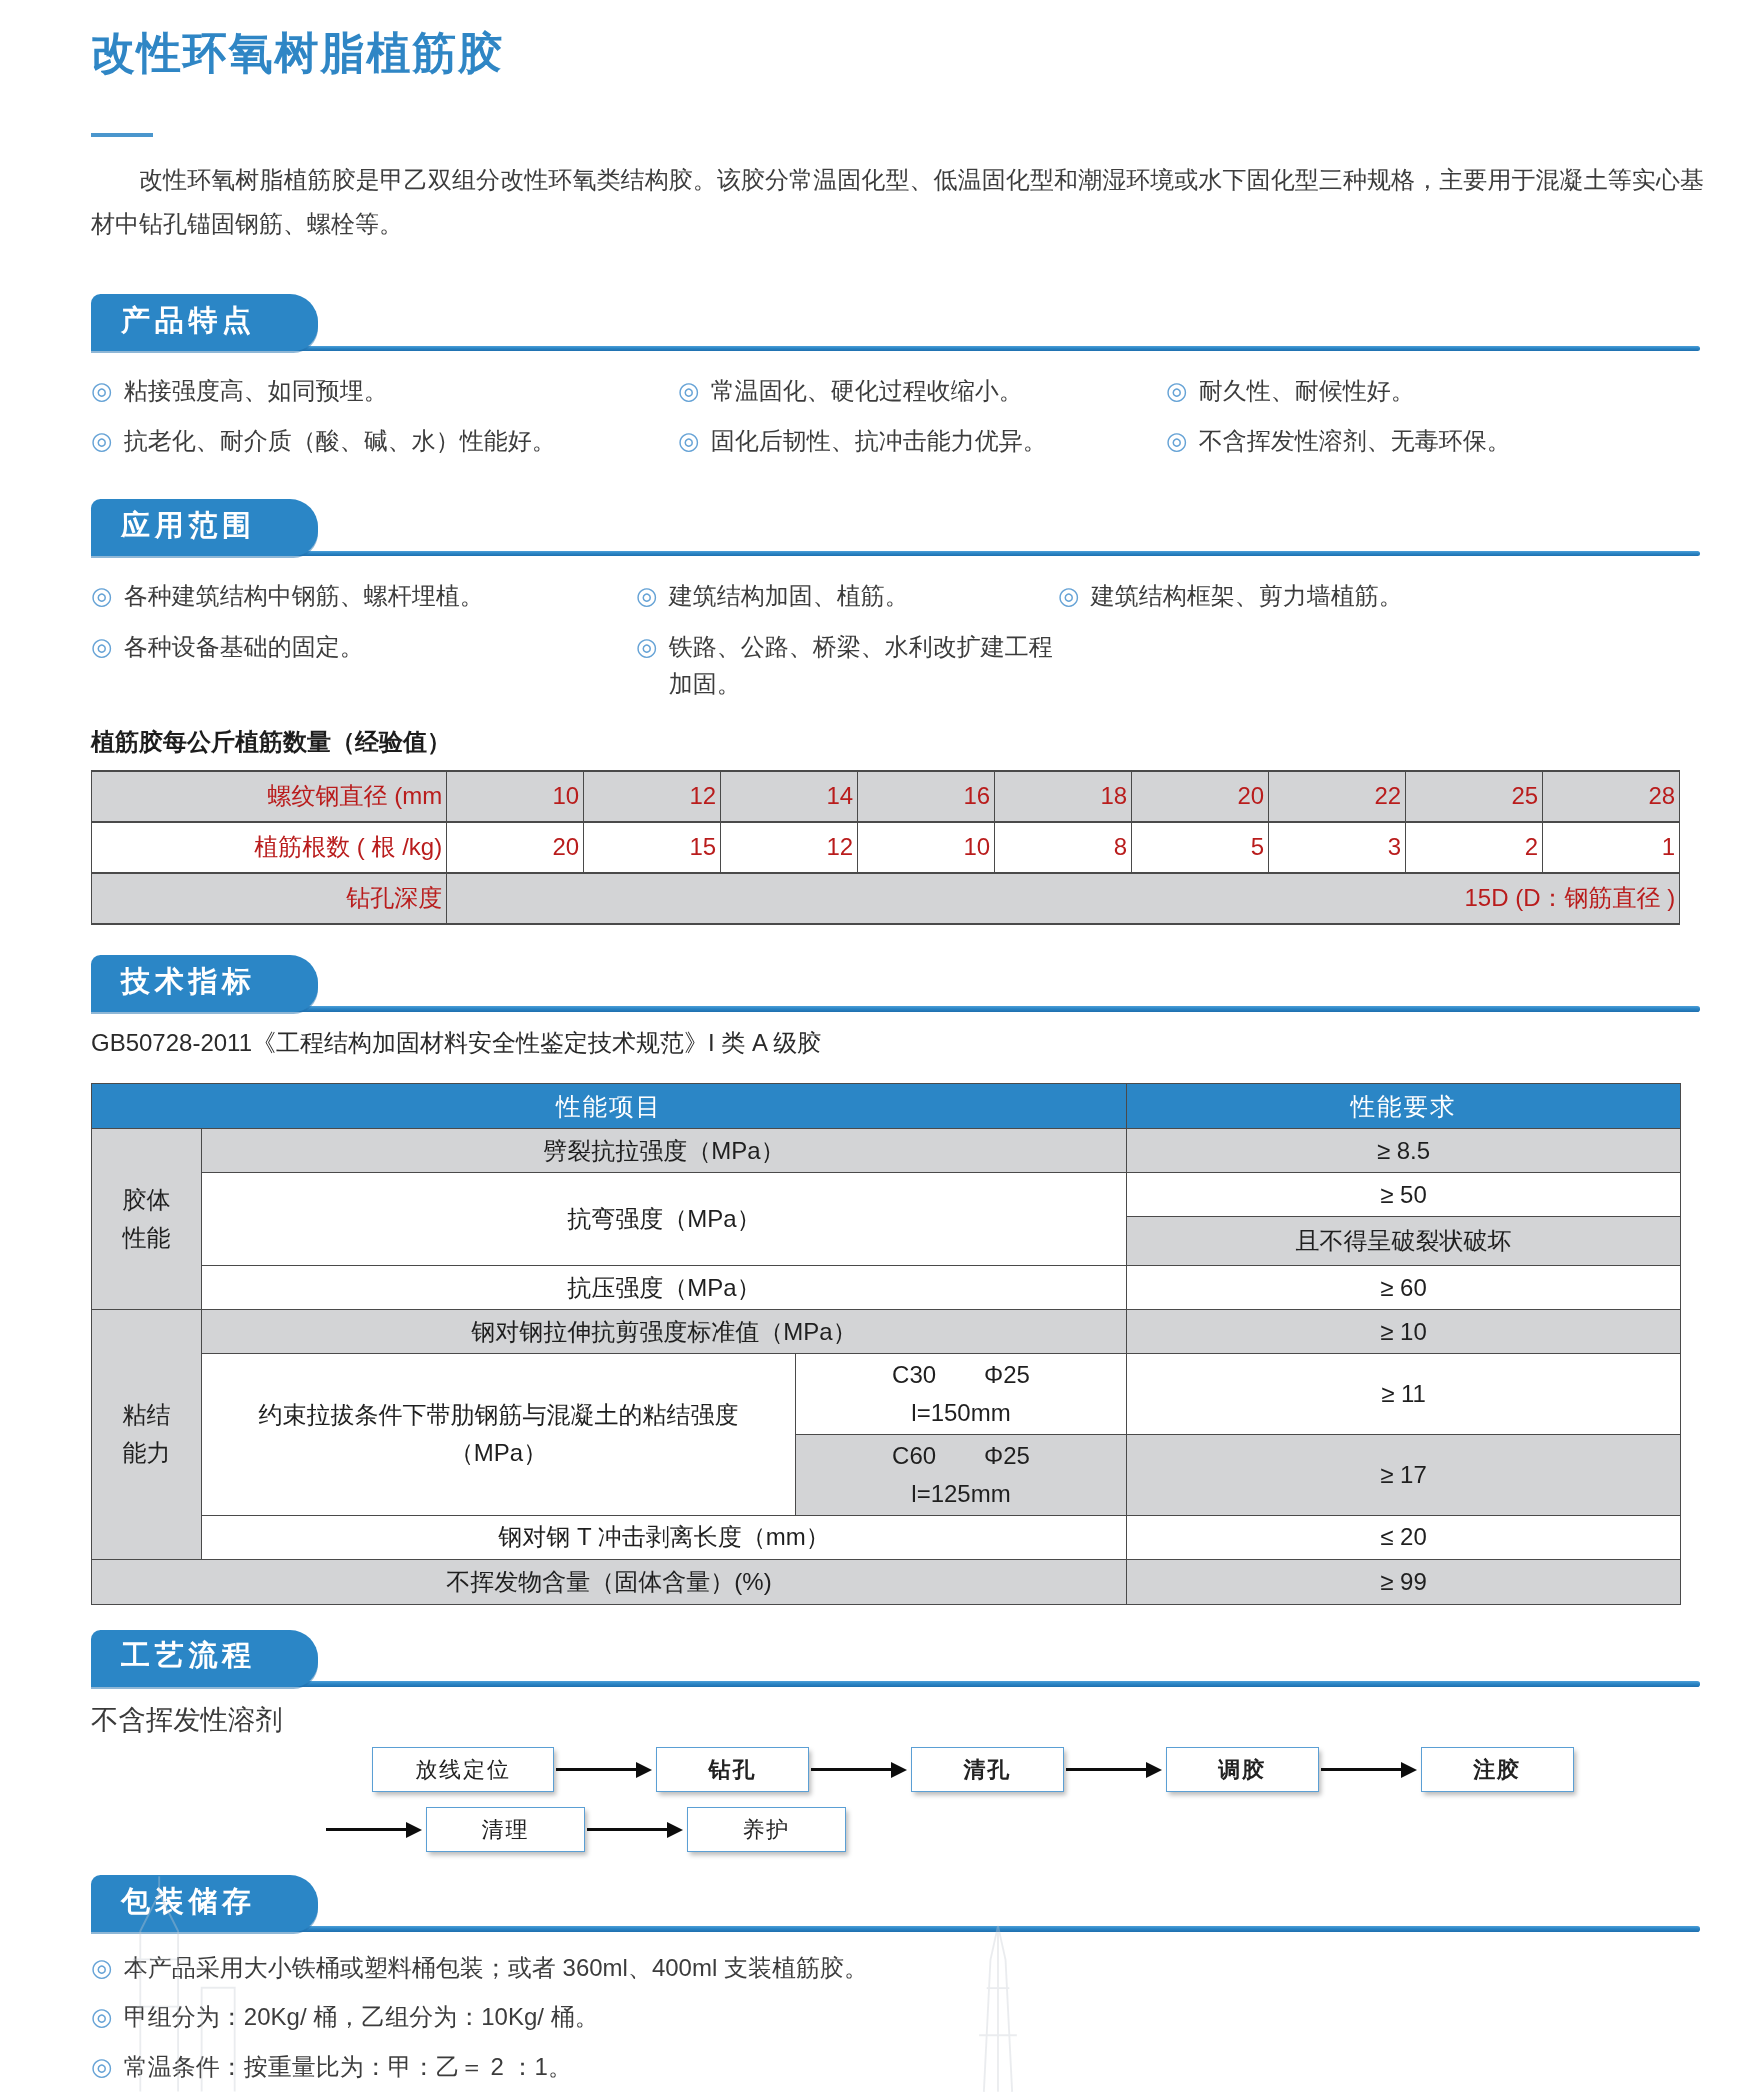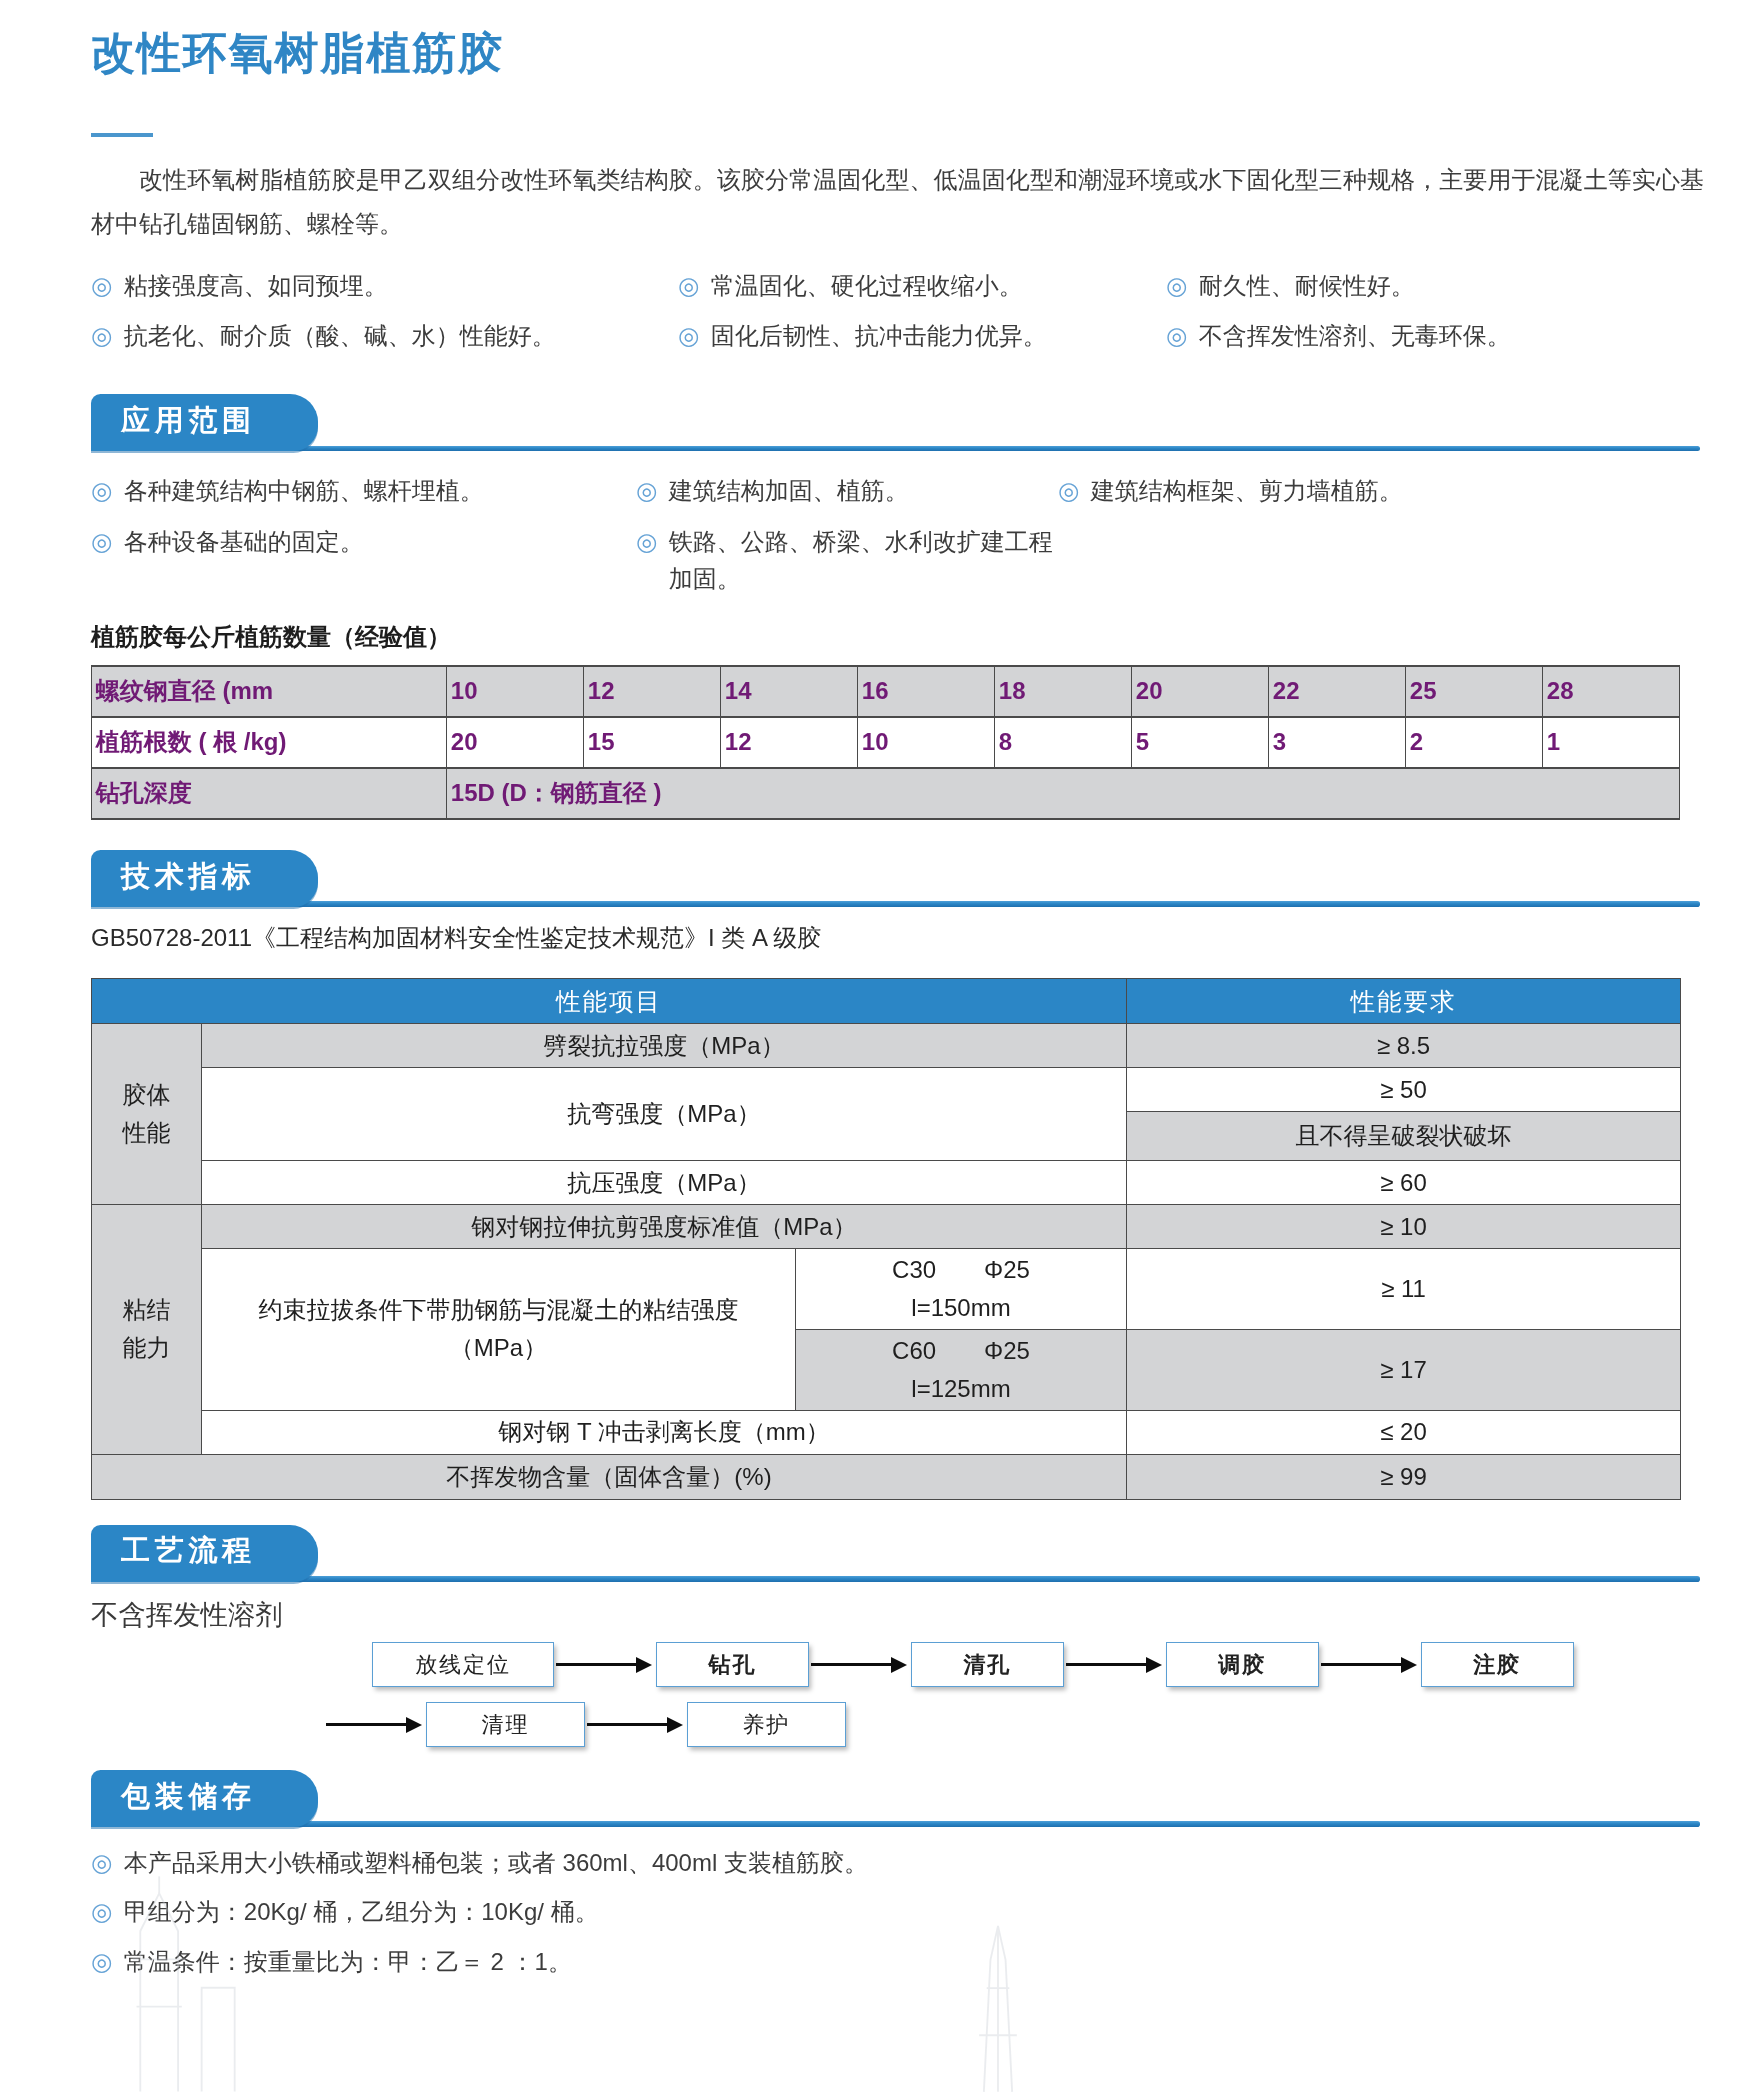--- a/index.html
+++ b/index.html
@@ -34,21 +34,21 @@
   .bullets.features { grid-template-columns:587px 488px 1fr; }
   .bullets.apps     { grid-template-columns:545px 422px 1fr; }
   .bullets.packaging{ grid-template-columns:1fr; row-gap:12.3px; margin-top:17px; }
   .bullet { display:flex; align-items:baseline; gap:11.4px; line-height:37px; }
   .bullet .ring { color:#66a3d6; font-size:24.6px; flex:0 0 auto; }
 
   
   .rebar-title { margin:24.6px 0 0 0; font-size:24px; font-weight:bold; color:#1d1d1d; }
   table.rebar { margin-top:11.4px; border-collapse:collapse; width:1589px; table-layout:fixed; }
   table.rebar td { border:1.9px solid #4a4a4a; border-top-width:2.8px; border-bottom-width:2.8px;
-    text-align:left; font-size:24px; color:#701a75; height:49px; padding:0 3.8px;font-weight:bold; }
+    text-align:right; font-size:24px; color:#b91c1c; height:49px; padding:0 3.8px; }
   .gray { background:#d3d4d6; }
   .white { background:#ffffff; }
 
   
   .caption { margin-top:15px; width:1589px; text-align:left; font-size:24px; color:#2a2a2a; }
   table.tech { margin-top:13.2px; border-collapse:collapse; width:1589px; table-layout:fixed; }
   table.tech td { border:1.9px solid #4a4a4a; text-align:center; font-size:24px; color:#1f1f1f; padding:1.9px 7.6px; }
   table.tech td.blue { background:#2b86c6; color:#ffffff; font-size:24.6px; letter-spacing:1.9px; }
   td.pre { white-space:pre-line; line-height:38px; }
   tr.h46 { height:44px; } tr.h48 { height:45px; } tr.h52 { height:49px; } tr.h84 { height:79px; }
@@ -72,20 +72,26 @@
 </style>
 </head>
 <body>
 
 <div class="page">
 
   <h1 class="page-title">改性环氧树脂植筋胶</h1>
   <div class="title-underline"></div>
   <p class="intro">改性环氧树脂植筋胶是甲乙双组分改性环氧类结构胶。该胶分常温固化型、低温固化型和潮湿环境或水下固化型三种规格，主要用于混凝土等实心基材中钻孔锚固钢筋、螺栓等。</p>
 
+  <div class="sec m-sec1">
+    <div class="sec-rule"></div>
+    <div class="sec-badge">
+      <span>产品特点</span>
+    </div>
+  </div>
   <div class="bullets features">
     <div class="bullet">
         <span class="ring">◎</span>
         <span>粘接强度高、如同预埋。</span>
       </div>
     <div class="bullet">
         <span class="ring">◎</span>
         <span>常温固化、硬化过程收缩小。</span>
       </div>
     <div class="bullet">

